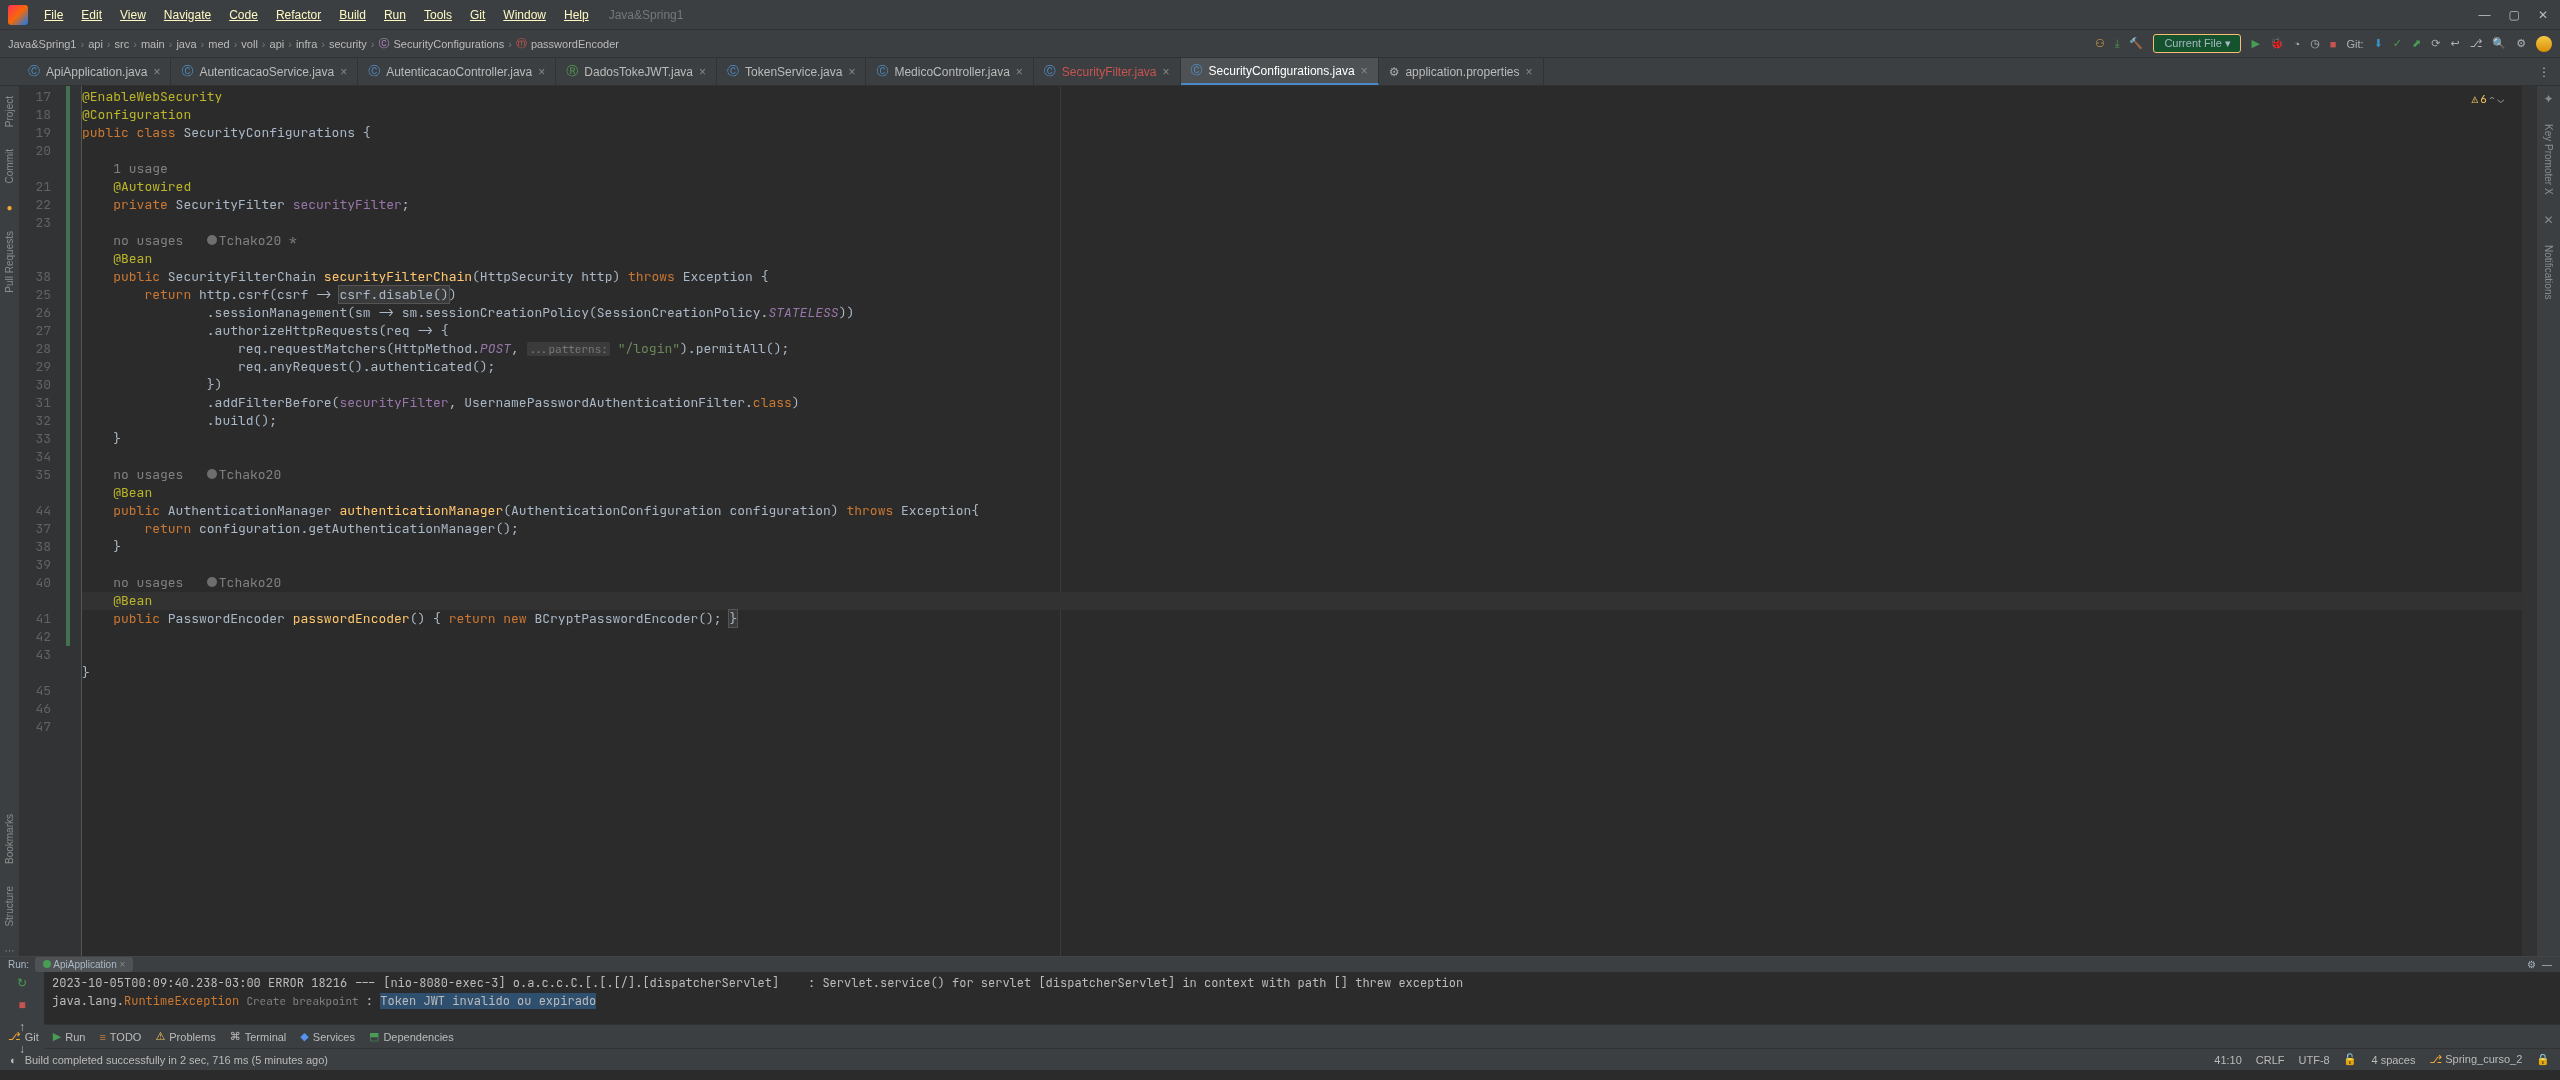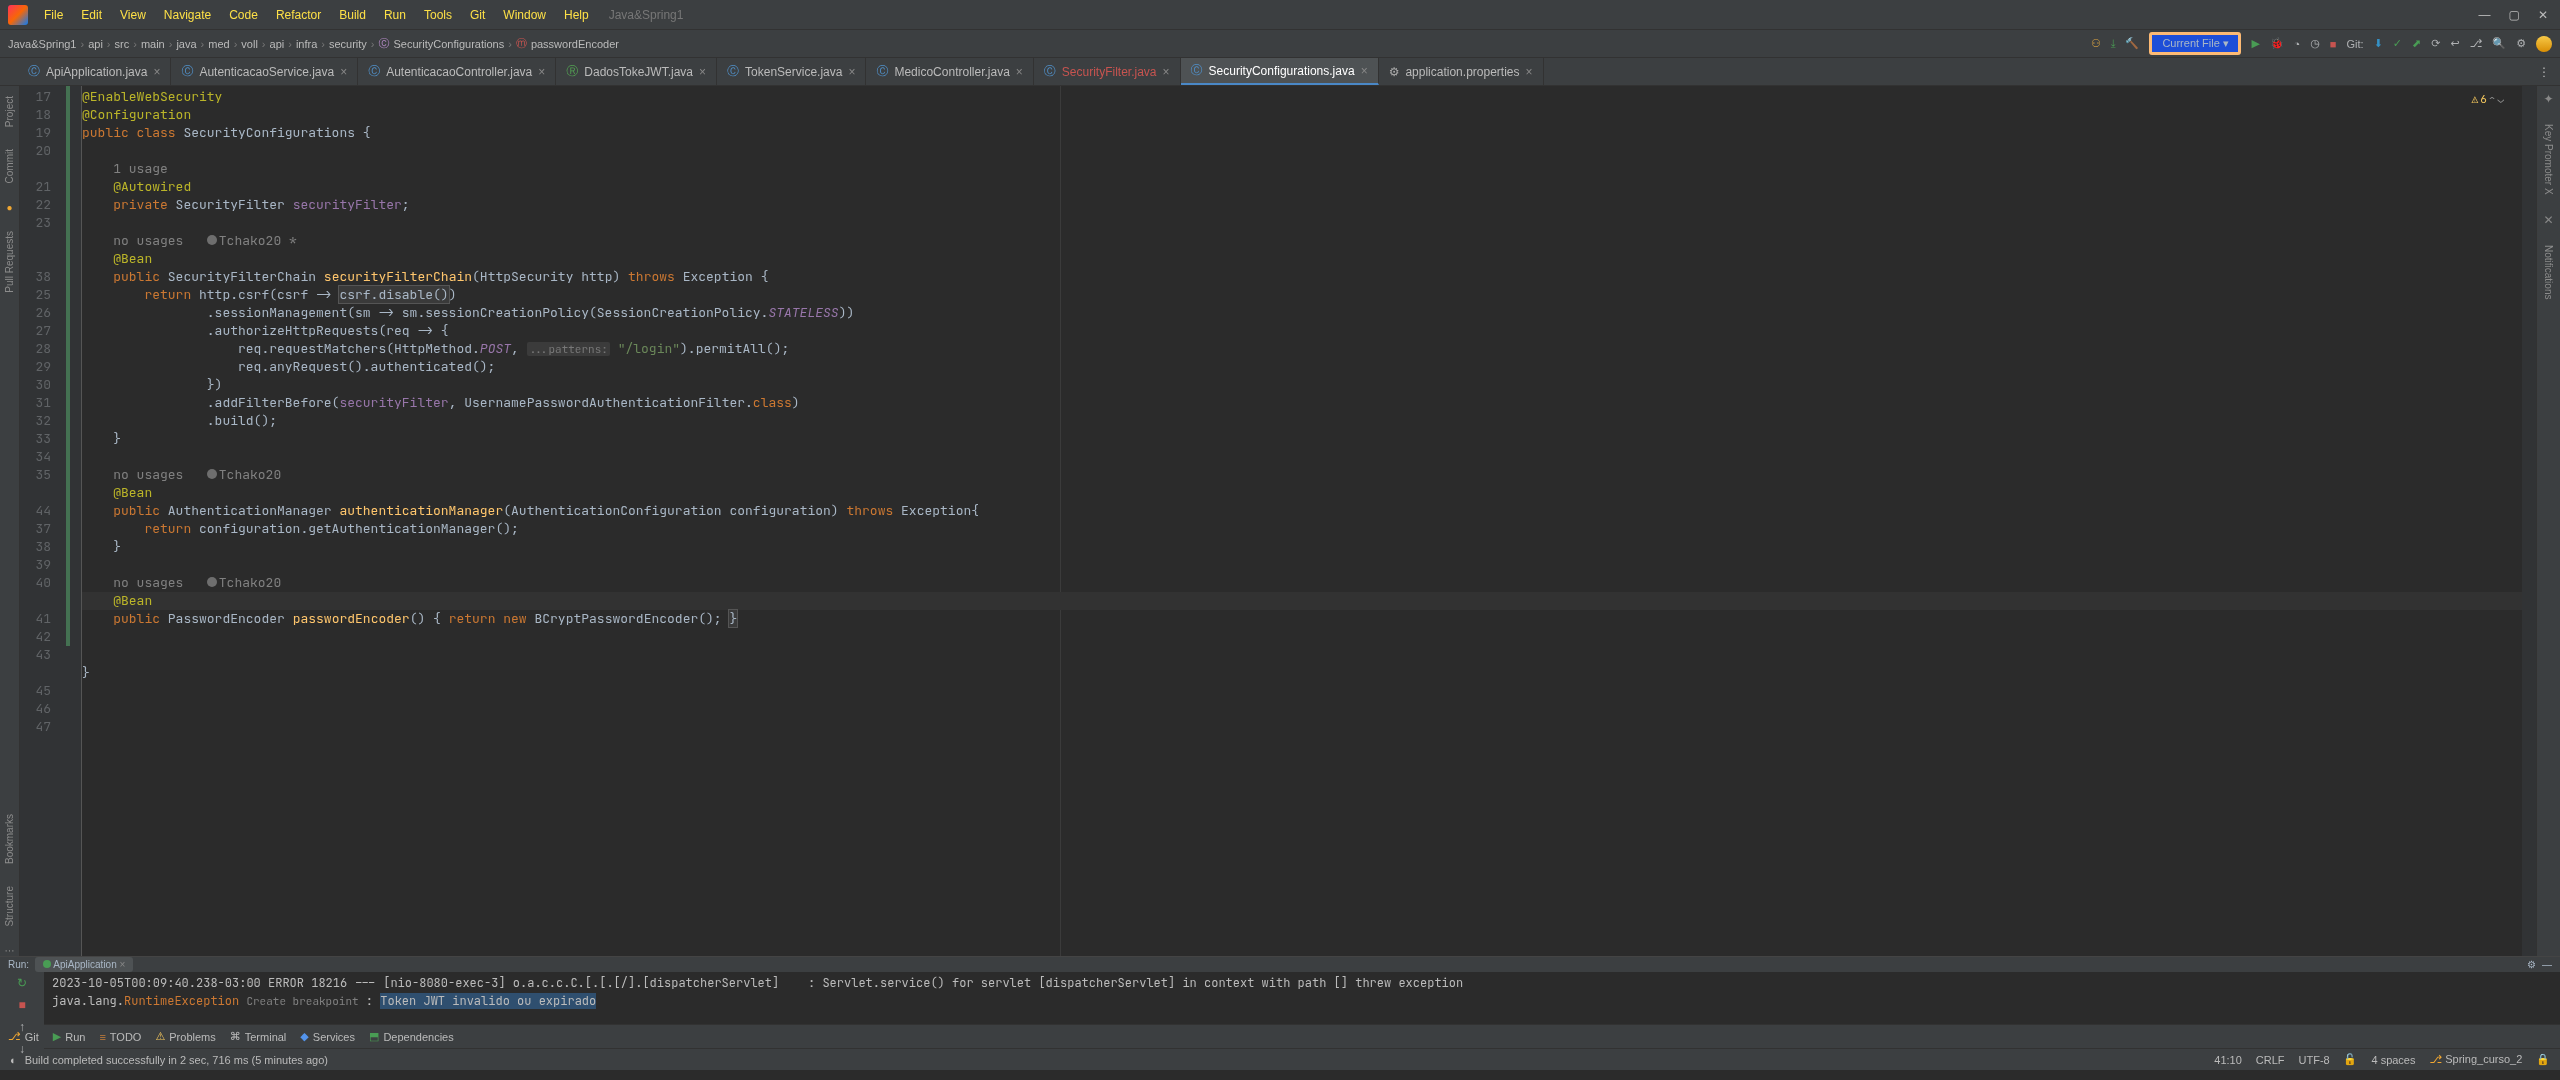--- a/index.html
+++ b/index.html
@@ -1,29 +1,29 @@
 <!DOCTYPE html>
 <html><head>
 <meta charset="utf-8">
 <style>
 * { margin: 0; padding: 0; box-sizing: border-box; }
 body { font-family: "Segoe UI", Arial, sans-serif; font-size: 12px; background: #2b2b2b; color: #a9b7c6; overflow: hidden; width: 2560px; height: 1080px; }
 .titlebar { height: 30px; background: #3c3f41; display: flex; align-items: center; border-bottom: 1px solid #323232; }
 .logo { width: 20px; height: 20px; background: linear-gradient(135deg,#fe315d,#f76707,#087cfa); margin: 0 8px; border-radius: 3px; }
 .menu { display: flex; gap: 2px; }
-.menu-item { padding: 4px 8px; color: #fde047; cursor: pointer; }
+.menu-item { padding: 4px 8px; color: #fef9c3; cursor: pointer; text-decoration: underline; }
 .project-name { margin-left: 12px; color: #777; }
 .titlebar-spacer { flex: 1; }
 .window-controls { display: flex; gap: 18px; margin-right: 12px; color: #bbb; }
 .navbar { height: 28px; background: #3c3f41; display: flex; align-items: center; padding: 0 8px; border-bottom: 1px solid #323232; font-size: 11px; }
 .breadcrumb { display: flex; align-items: center; gap: 4px; color: #bbb; }
 .breadcrumb .sep { color: #777; }
 .bc-last { color: #bbb; }
 .navbar-right { margin-left: auto; display: flex; align-items: center; gap: 10px; }
-.run-config { border: 3px solid #fdba74; padding: 2px 10px; border-radius: 3px; background: #1d4ed8; }
+.run-config { border: 1px solid #fdba74; padding: 2px 10px; border-radius: 3px; background: #14532d; }
 .tb-icon { color: #afb1b3; cursor: pointer; }
 .tabs { height: 28px; background: #3c3f41; display: flex; align-items: stretch; border-bottom: 1px solid #323232; padding-left: 18px; }
 .tab { display: flex; align-items: center; padding: 0 10px; gap: 6px; border-right: 1px solid #323232; font-size: 12px; color: #bbb; cursor: pointer; }
 .tab.active { background: #4e5254; border-bottom: 2px solid #4a88c7; color: #fff; }
 .tab .close { color: #888; }
 .tab-icon-java { color: #508ec5; }
 .tab-icon-sec { color: #529e52; }
 .tab-red { color: #c75450; }
 .main { display: flex; height: 870px; }
 .left-gutter { width: 20px; background: #3c3f41; border-right: 1px solid #323232; display: flex; flex-direction: column; align-items: center; padding-top: 6px; gap: 14px; font-size: 10px; color: #8c8c8c; }

